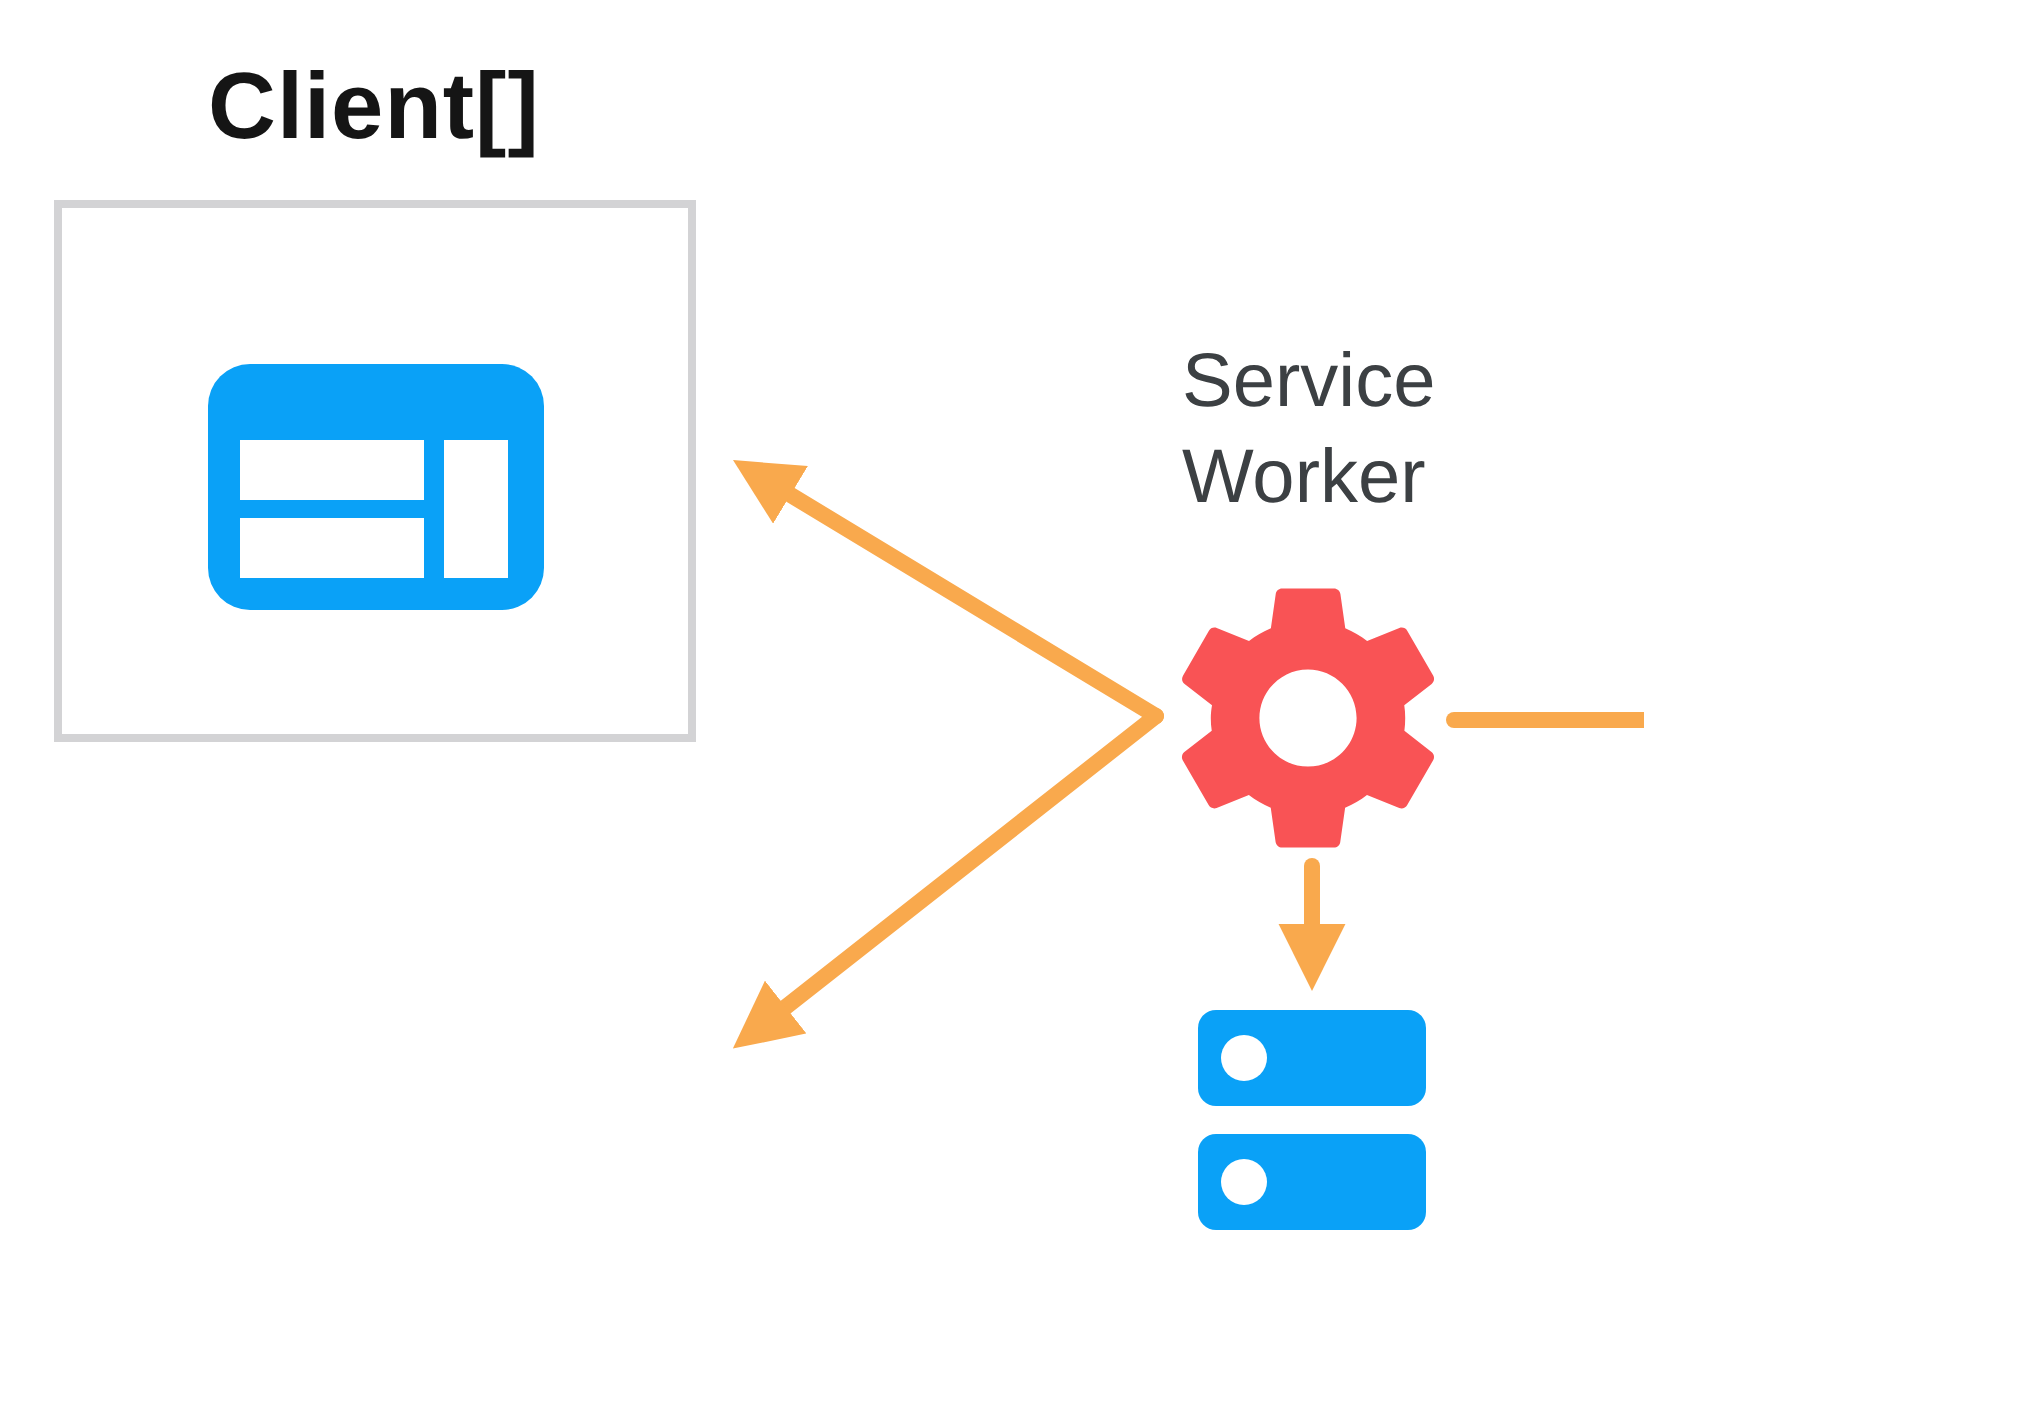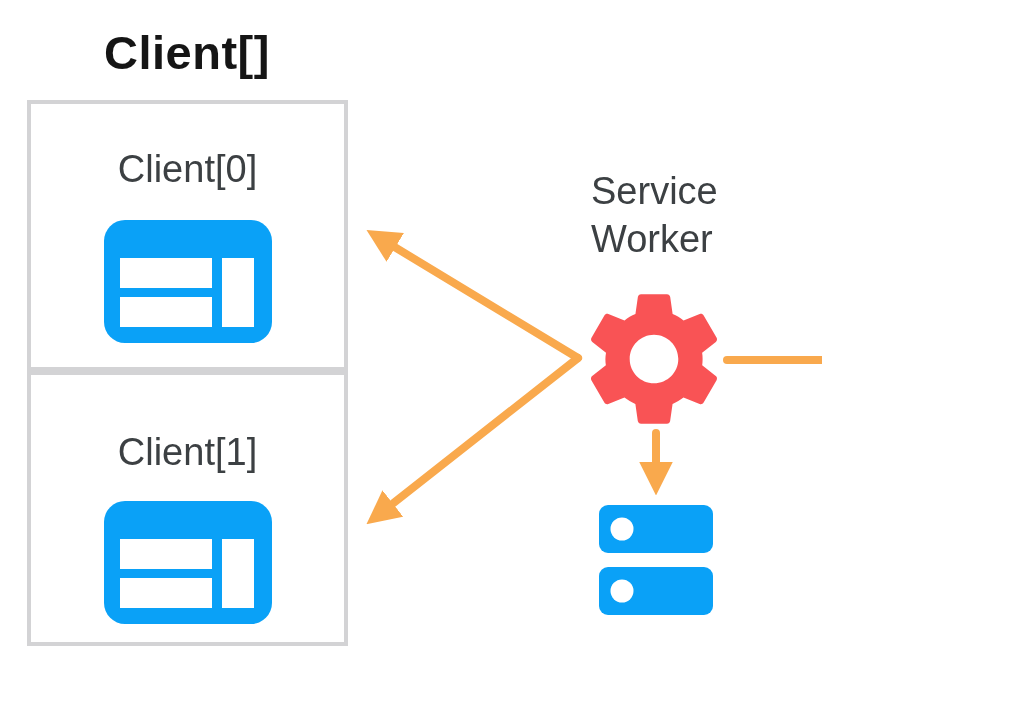--- a/index.html
+++ b/index.html
@@ -73,38 +73,28 @@
   .stroke-orange { stroke: var(--orange, #f9a94d); }
 </style>
 </head>
 <body>
 
 <div class="canvas">
 
   <div class="abs diagram-title">Client[]</div>
 
   <div class="abs client-box box0">
-    <div class="client-label">Client[0]</div>
     <svg class="browser-icon" width="168" height="123" viewBox="0 0 168 123">
       <rect x="0" y="0" width="168" height="123" rx="21" class="fill-blue"></rect>
       <rect x="16" y="38" width="92" height="30" class="fill-white"></rect>
       <rect x="16" y="77" width="92" height="30" class="fill-white"></rect>
       <rect x="118" y="38" width="32" height="69" class="fill-white"></rect>
     </svg>
   </div>
 
-  <div class="abs client-box box1">
-    <div class="client-label">Client[1]</div>
-    <svg class="browser-icon" width="168" height="123" viewBox="0 0 168 123">
-      <rect x="0" y="0" width="168" height="123" rx="21" class="fill-blue"></rect>
-      <rect x="16" y="38" width="92" height="30" class="fill-white"></rect>
-      <rect x="16" y="77" width="92" height="30" class="fill-white"></rect>
-      <rect x="118" y="38" width="32" height="69" class="fill-white"></rect>
-    </svg>
-  </div>
 
   <div class="abs sw-label">Service
 Worker</div>
 
   <svg class="abs gear-svg" width="162" height="162" viewBox="0 0 24 24">
     <path class="fill-red" d="M19.14 12.94c.04-.3.06-.61.06-.94 0-.32-.02-.64-.07-.94l2.03-1.58c.18-.14.23-.41.12-.61l-1.92-3.32c-.12-.22-.37-.29-.59-.22l-2.39.96c-.5-.38-1.03-.7-1.62-.94l-.36-2.54c-.04-.24-.24-.41-.48-.41h-3.84c-.24 0-.43.17-.47.41l-.36 2.54c-.59.24-1.13.57-1.62.94l-2.39-.96c-.22-.08-.47 0-.59.22L2.74 8.87c-.12.21-.08.47.12.61l2.03 1.58c-.05.3-.09.63-.09.94s.02.64.07.94l-2.03 1.58c-.18.14-.23.41-.12.61l1.92 3.32c.12.22.37.29.59.22l2.39-.96c.5.38 1.03.7 1.62.94l.36 2.54c.05.24.24.41.48.41h3.84c.24 0 .44-.17.47-.41l.36-2.54c.59-.24 1.13-.56 1.62-.94l2.39.96c.22.08.47 0 .59-.22l1.92-3.32c.12-.22.07-.47-.12-.61l-2.01-1.58zM12 15.6c-1.98 0-3.6-1.62-3.6-3.6s1.62-3.6 3.6-3.6 3.6 1.62 3.6 3.6-1.62 3.6-3.6 3.6z"></path>
   </svg>
 
   <svg class="abs cloud-svg" width="116" height="116" viewBox="0 0 24 24">
     <circle cx="12" cy="12" r="12" class="fill-blue"></circle>

